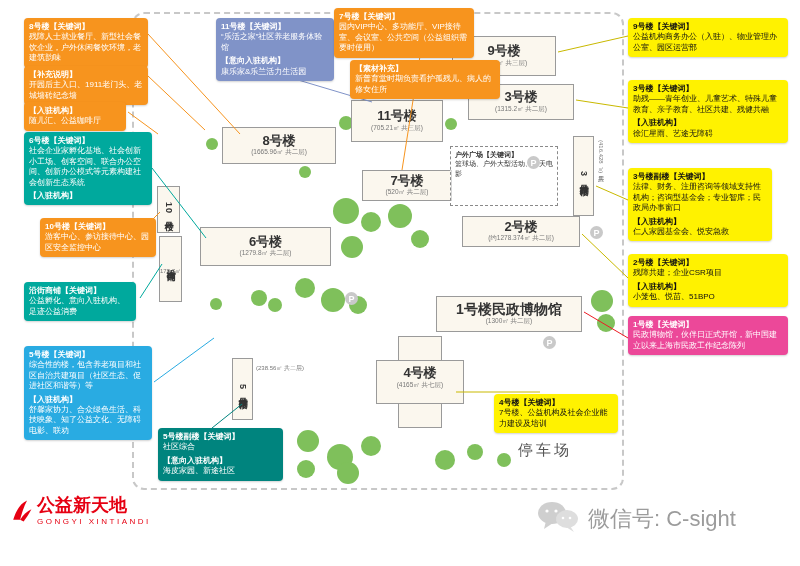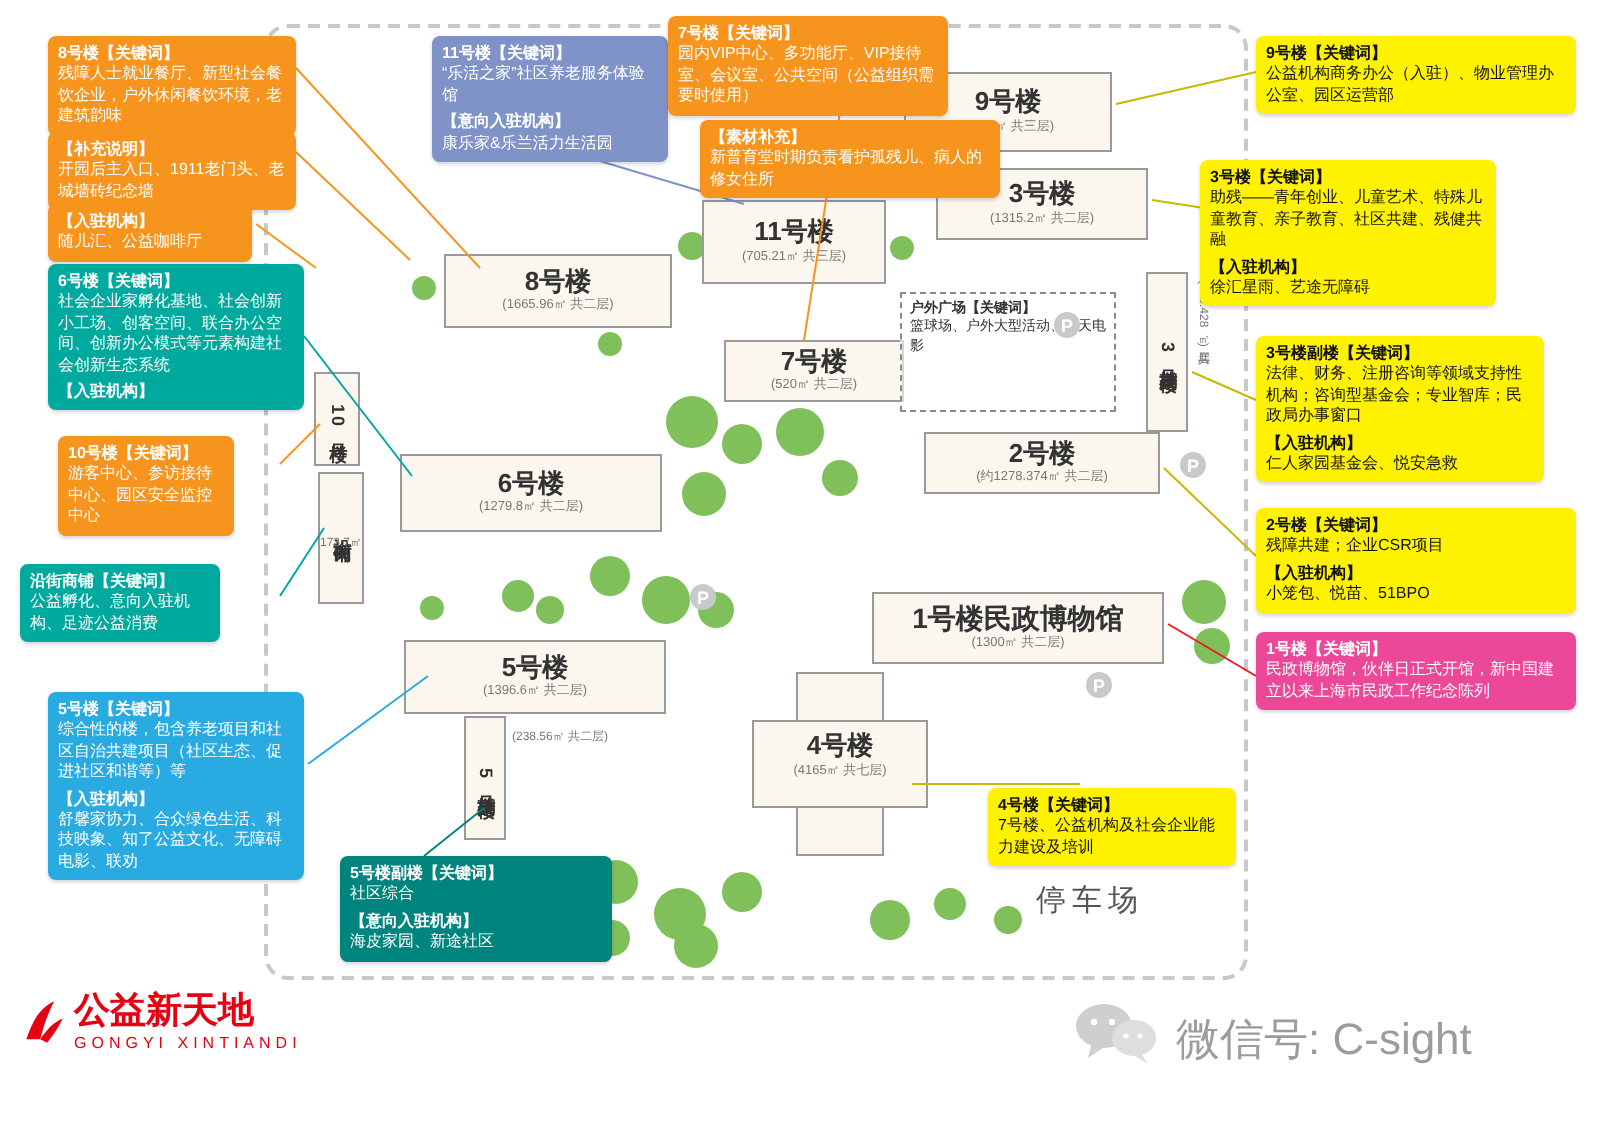--- a/index.html
+++ b/index.html
@@ -127,24 +127,20 @@
     <div class="bname">10号楼</div>
   </div>
   <div class="bldg vert" style="left:159px;top:236px;width:23px;height:66px">
     <div class="bname">沿街商铺</div>
     <div class="barea">173.7㎡</div>
   </div>
   <div class="bldg big" style="left:436px;top:296px;width:146px;height:36px">
     <div class="bname">1号楼民政博物馆</div>
     <div class="barea">(1300㎡ 共二层)</div>
   </div>
-  <div class="bldg" style="left:202px;top:320px;width:131px;height:37px">
-    <div class="bname">5号楼</div>
-    <div class="barea">(1396.6㎡ 共二层)</div>
-  </div>
   <div class="bldg vert" style="left:232px;top:358px;width:21px;height:62px">
     <div class="bname">5号楼副楼</div>
   </div>
 
   <div class="wing" style="left:398px;top:336px;width:44px;height:92px"></div>
   <div class="wing" style="left:376px;top:360px;width:88px;height:44px"></div>
   <div class="b4label" style="left:382px;top:366px;width:76px">
     <div class="bname">4号楼</div>
     <div class="barea">(4165㎡ 共七层)</div>
   </div>
@@ -202,43 +198,43 @@
   </div>
   <div class="callout teal" style="left:24px;top:132px;width:128px">
     <div class="sec">
       <span class="ct">6号楼【关键词】</span>
       <span class="cb">社会企业家孵化基地、社会创新小工场、创客空间、联合办公空间、创新办公模式等元素构建社会创新生态系统</span>
     </div>
     <div class="sec sub">
       <span class="ct">【入驻机构】</span>
     </div>
   </div>
-  <div class="callout orange" style="left:29px;top:218px;width:88px">
+  <div class="callout orange" style="left:40px;top:218px;width:116px">
     <div class="sec">
       <span class="ct">10号楼【关键词】</span>
       <span class="cb">游客中心、参访接待中心、园区安全监控中心</span>
     </div>
   </div>
-  <div class="callout teal" style="left:10px;top:282px;width:100px">
+  <div class="callout teal" style="left:24px;top:282px;width:112px">
     <div class="sec">
       <span class="ct">沿街商铺【关键词】</span>
       <span class="cb">公益孵化、意向入驻机构、足迹公益消费</span>
     </div>
   </div>
   <div class="callout blue" style="left:24px;top:346px;width:128px">
     <div class="sec">
       <span class="ct">5号楼【关键词】</span>
       <span class="cb">综合性的楼，包含养老项目和社区自治共建项目（社区生态、促进社区和谐等）等</span>
     </div>
     <div class="sec sub">
       <span class="ct">【入驻机构】</span>
       <span class="cb">舒馨家协力、合众绿色生活、科技映象、知了公益文化、无障碍电影、联劝</span>
     </div>
   </div>
-  <div class="callout dteal" style="left:170px;top:428px;width:136px">
+  <div class="callout dteal" style="left:158px;top:428px;width:125px">
     <div class="sec">
       <span class="ct">5号楼副楼【关键词】</span>
       <span class="cb">社区综合</span>
     </div>
     <div class="sec sub">
       <span class="ct">【意向入驻机构】</span>
       <span class="cb">海皮家园、新途社区</span>
     </div>
   </div>
 
@@ -264,21 +260,21 @@
       <span class="cb">新普育堂时期负责看护孤残儿、病人的修女住所</span>
     </div>
   </div>
 
   <div class="callout yellow" style="left:628px;top:18px;width:160px">
     <div class="sec">
       <span class="ct">9号楼【关键词】</span>
       <span class="cb">公益机构商务办公（入驻）、物业管理办公室、园区运营部</span>
     </div>
   </div>
-  <div class="callout yellow" style="left:600px;top:80px;width:148px">
+  <div class="callout yellow" style="left:628px;top:80px;width:160px">
     <div class="sec">
       <span class="ct">3号楼【关键词】</span>
       <span class="cb">助残——青年创业、儿童艺术、特殊儿童教育、亲子教育、社区共建、残健共融</span>
     </div>
     <div class="sec sub">
       <span class="ct">【入驻机构】</span>
       <span class="cb">徐汇星雨、艺途无障碍</span>
     </div>
   </div>
   <div class="callout yellow" style="left:628px;top:168px;width:144px">

